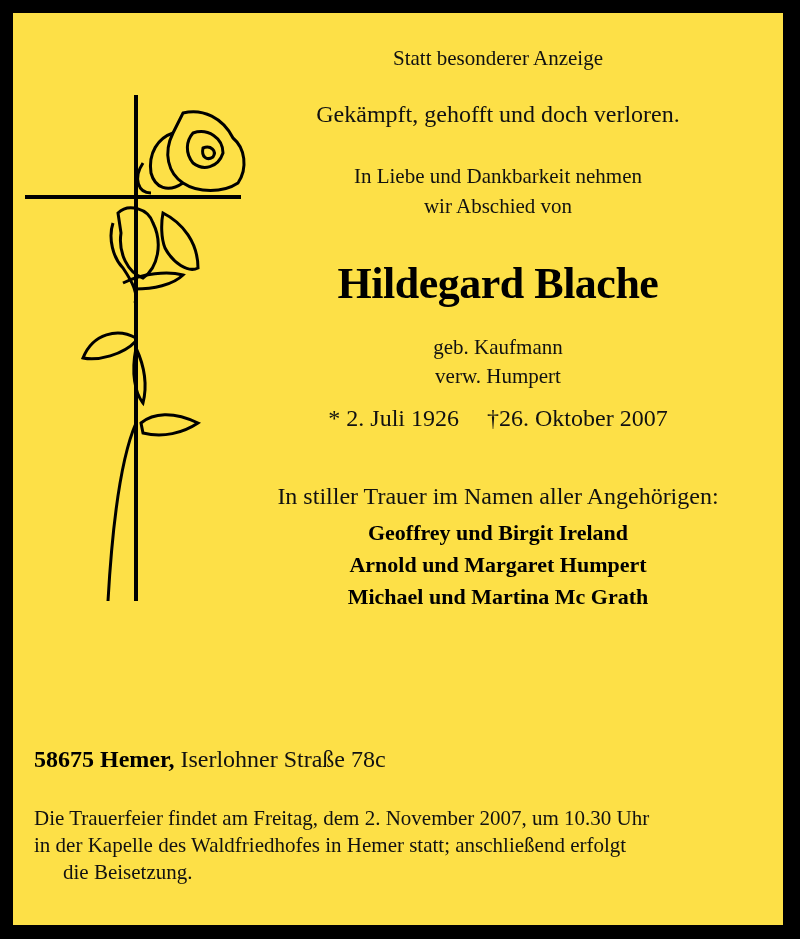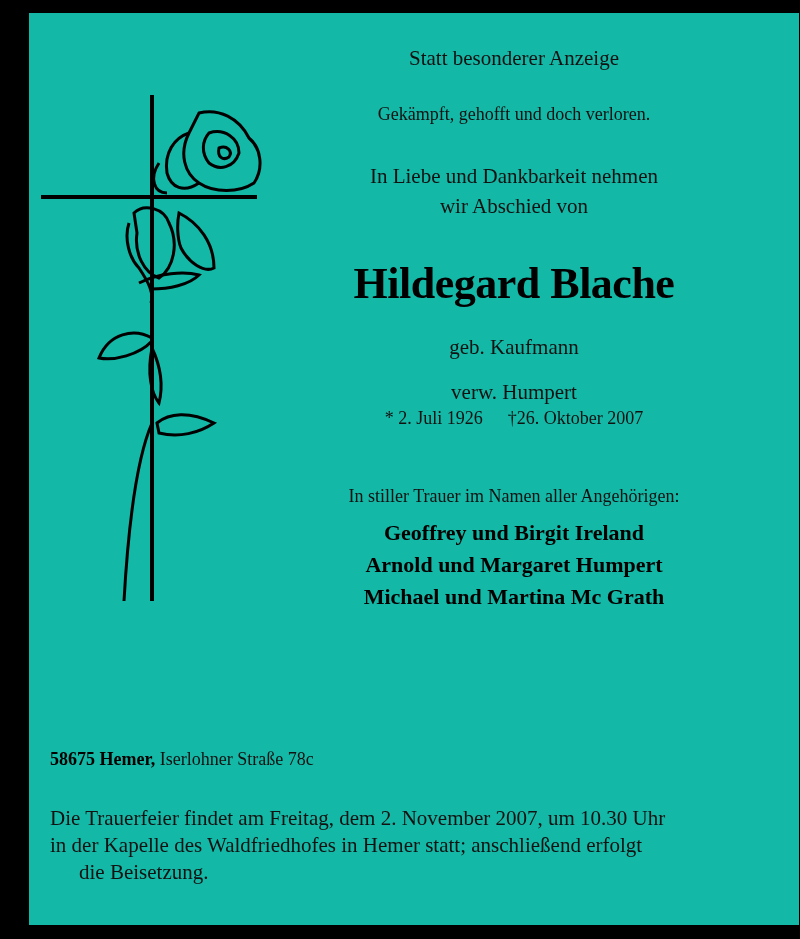--- a/index.html
+++ b/index.html
@@ -1,23 +1,23 @@
 <!DOCTYPE html>
 <html><head>
 <meta charset="utf-8">
 <style>
   html, body { margin: 0; padding: 0; background: #000; }
   body { width: 800px; height: 939px; position: relative; overflow: hidden; }
   .frame {
-    position: absolute; left: 29px; top: 13px; width: 770px; height: 912px;
-    background: #14b8a6; box-sizing: border-box;
+    position: absolute; left: 13px; top: 13px; width: 770px; height: 912px;
+    background: #fde047; box-sizing: border-box;
     font-family: "Liberation Serif", "DejaVu Serif", serif; color: #111;
   }
   .c { position: absolute; left: 200px; right: 0; text-align: center; white-space: nowrap; }
-  .t22 { font-size: 18px; line-height: 26px; }
+  .t22 { font-size: 24px; line-height: 26px; }
   .t21 { font-size: 21px; line-height: 26px; }
   .name { font-size: 44px; font-weight: bold; line-height: 62px; letter-spacing: -0.5px; color: #000; }
   .bold { font-weight: bold; color: #000; }
   .mourners div { font-size: 22px; line-height: 32px; font-weight: bold; color: #000; }
   .left { position: absolute; left: 21px; white-space: nowrap; }
   .emblem { position: absolute; left: 10px; top: 80px; width: 230px; height: 510px; }
 </style>
 </head>
 <body>
 
@@ -49,21 +49,21 @@
   </svg>
 
   <div class="c t21" style="top:32px;">Statt besonderer Anzeige</div>
   <div class="c t22" style="top:88px;">Gekämpft, gehofft und doch verloren.</div>
   <div class="c t21" style="top:150px;">In Liebe und Dankbarkeit nehmen</div>
   <div class="c t21" style="top:180px;">wir Abschied von</div>
 
   <div class="c name" style="top:240px;">Hildegard Blache</div>
 
   <div class="c t21" style="top:321px;">geb. Kaufmann</div>
-  <div class="c t21" style="top:350px;margin-top:16px;">verw. Humpert</div>
+  <div class="c t21" style="top:350px;">verw. Humpert</div>
 
   <div class="c t22" style="top:392px;">
     <span>* 2. Juli 1926</span>
     <span style="display:inline-block;width:16px;"></span>
     <span>†26. Oktober 2007</span>
   </div>
 
   <div class="c t22" style="top:470px;">In stiller Trauer im Namen aller Angehörigen:</div>
 
   <div class="c mourners" style="top:504px;">

